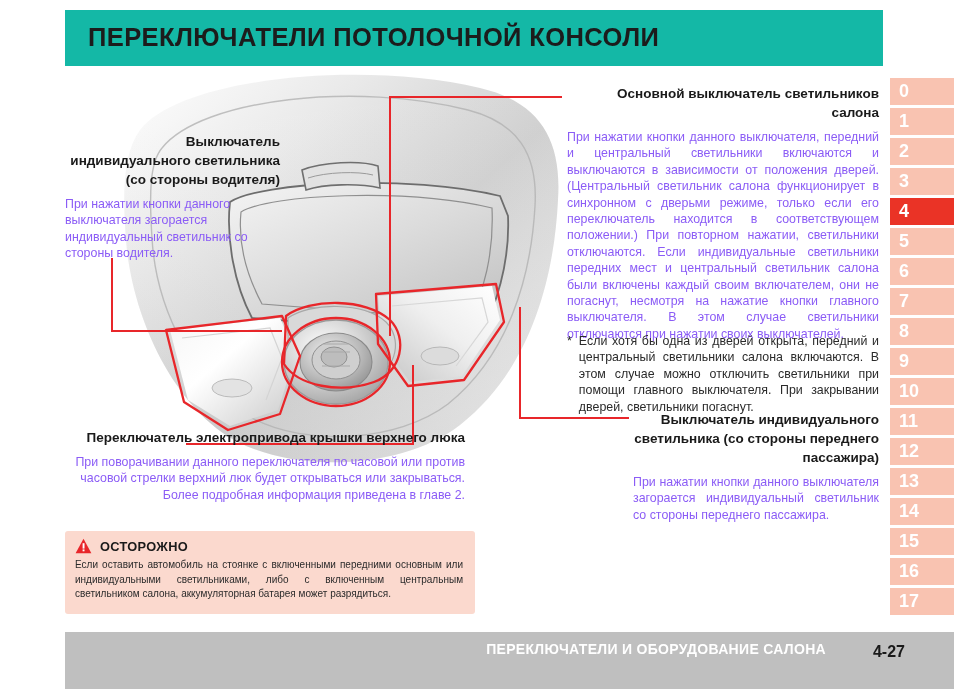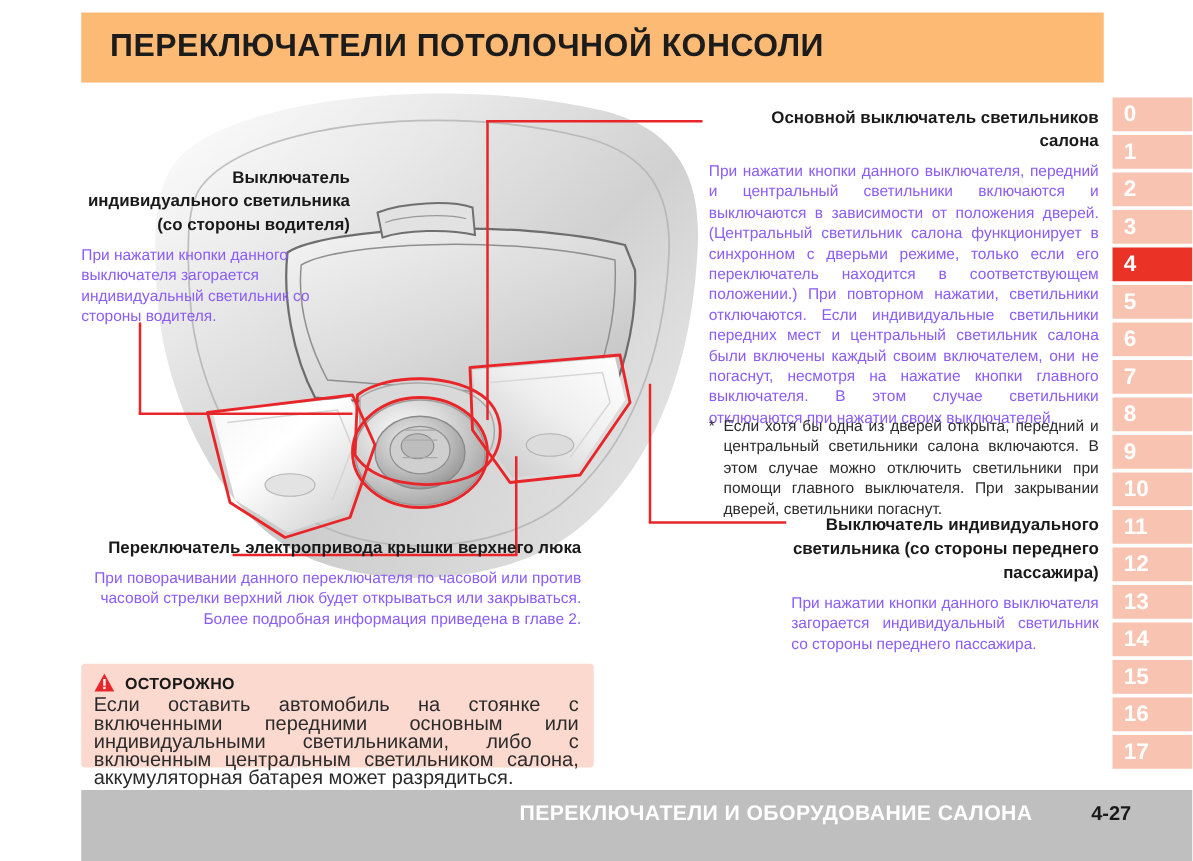--- a/index.html
+++ b/index.html
@@ -13,21 +13,21 @@
     overflow: hidden;
     font-family: "Liberation Sans", sans-serif;
     color: #1a1a1a;
   }
 
   
   #header-bar {
     position: absolute;
     left: 65px; top: 10px;
     width: 818px; height: 56px;
-    background: #fdba74;
+    background: #14b8a6;
   }
   #header-title {
     position: absolute;
     left: 23px; top: 13px;
     font-size: 25.5px;
     font-weight: bold;
     letter-spacing: 0.4px;
     color: #1c1c1c;
     white-space: nowrap;
   }
@@ -119,21 +119,21 @@
     margin-bottom: 4px;
     text-align: center;
   }
   #warning-title {
     font-size: 12.8px;
     font-weight: bold;
     color: #1a1a1a;
     letter-spacing: 0.3px;
   }
   #warning-body {
-    font-size: 16px;
+    font-size: 10px;
     line-height: 14.6px;
     color: #2b2b2b;
     text-align: justify;
   }
 
   
   #side-tabs {
     position: absolute;
     left: 890px; top: 78px;
     width: 64px;
@@ -154,21 +154,21 @@
   
   #footer-bar {
     position: absolute;
     left: 65px; top: 632px;
     width: 889px; height: 57px;
     background: #bfbfbf;
   }
   #footer-title {
     position: absolute;
     right: 128px; top: 9px;
-    font-size: 17px;
+    font-size: 14px;
     font-weight: bold;
     color: #ffffff;
     letter-spacing: 0.3px;
     white-space: nowrap;
   }
   #footer-page {
     position: absolute;
     right: 49px; top: 11px;
     font-size: 16px;
     font-weight: bold;

